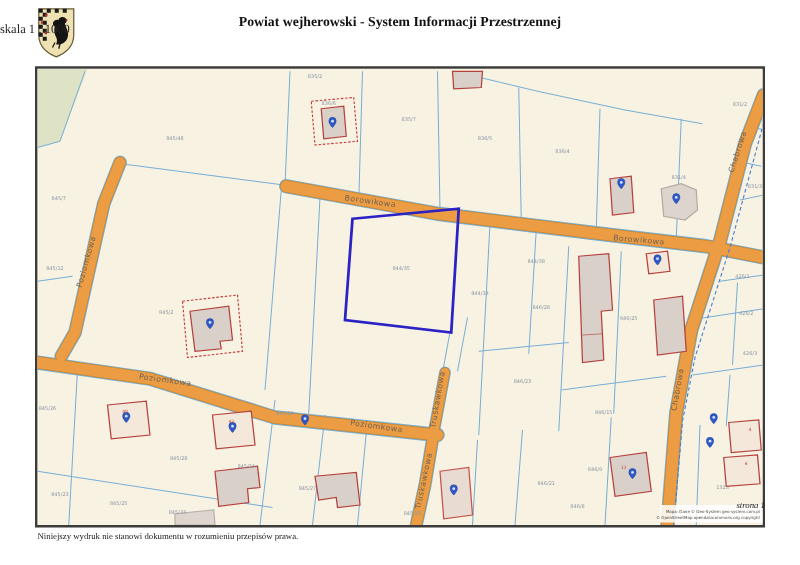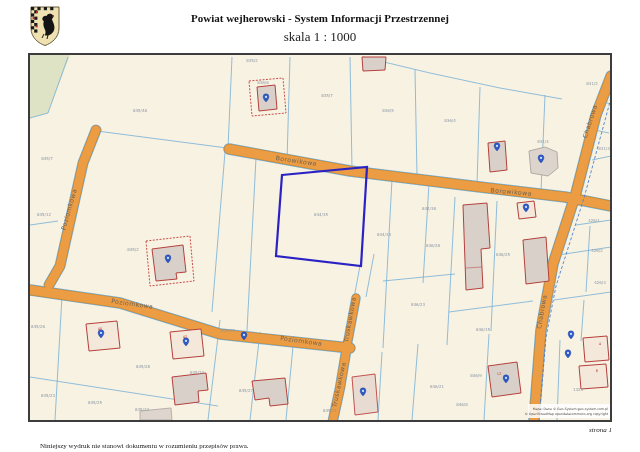--- a/index.html
+++ b/index.html
@@ -1,27 +1,27 @@
 <!DOCTYPE html>
 <html><head>
 <meta charset="utf-8">
 <style>
   html,body{margin:0;padding:0;background:#888;}
   .page{width:640px;height:452px;position:relative;background:#ffffff;overflow:hidden;
         font-family:"Liberation Serif",serif;}
   .header-title{position:absolute;left:0;top:12px;width:100%;text-align:center;
         font-size:11px;font-weight:bold;color:#111;}
-  .header-scale{position:absolute;left:0;top:29px;width:100%;text-align:center;
-        font-size:13px;color:#222;}
+  .header-scale{position:absolute;left:0;top:18px;width:100%;text-align:left;
+        font-size:10px;color:#222;}
   .crest{position:absolute;left:28px;top:5px;width:34px;height:42px;}
   .map-frame{position:absolute;left:28px;top:53px;width:584px;height:369px;
         box-sizing:border-box;border:2px solid #3c3c3c;background:#f8f2e3;}
   .map-frame svg{display:block;}
-  .footer-left{position:absolute;left:30px;top:442px;font-size:7px;color:#1a1a1a;line-height:9px;margin-left:10px;}
-  .footer-page{position:absolute;right:28px;top:426px;font-size:7px;font-style:italic;color:#1a1a1a;}
+  .footer-left{position:absolute;left:30px;top:425px;font-size:7px;color:#1a1a1a;line-height:9px;}
+  .footer-page{position:absolute;right:28px;top:400px;font-size:7px;font-style:italic;color:#1a1a1a;}
   
   .st-label{font:6.2px "DejaVu Sans",sans-serif;fill:#6f6254;text-anchor:middle;letter-spacing:.45px;}
   .pc-label{font:4px "DejaVu Sans",sans-serif;fill:#8b97a4;text-anchor:middle;}
   .ad-label{font:3.6px "DejaVu Sans",sans-serif;fill:#c2403a;text-anchor:middle;}
   .attr-label{font:3.2px "DejaVu Sans",sans-serif;fill:#4a4a4a;text-anchor:end;}
 </style>
 </head>
 <body>
 
 <div class="page">

